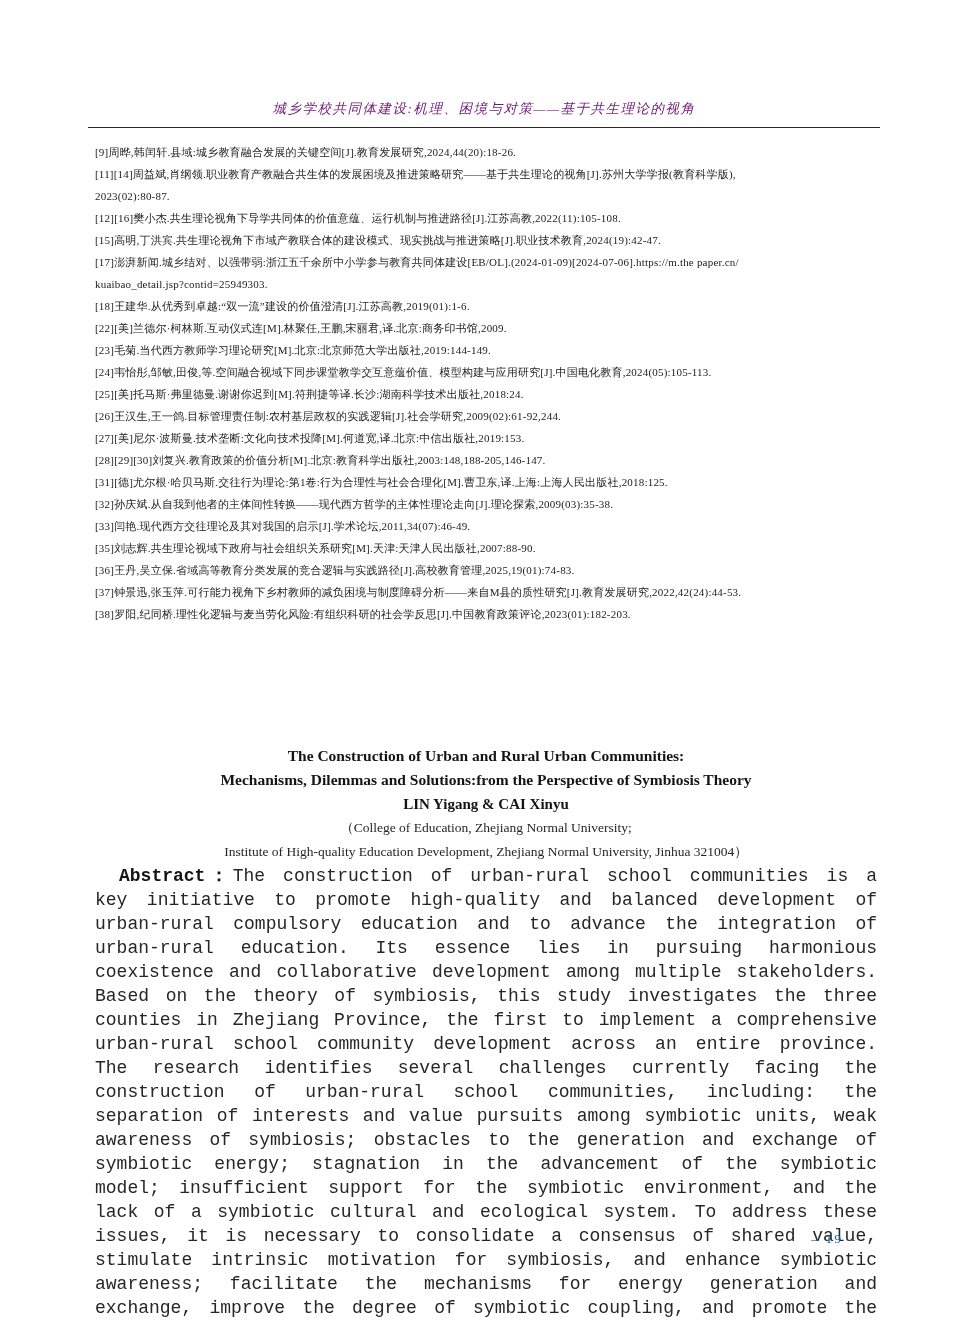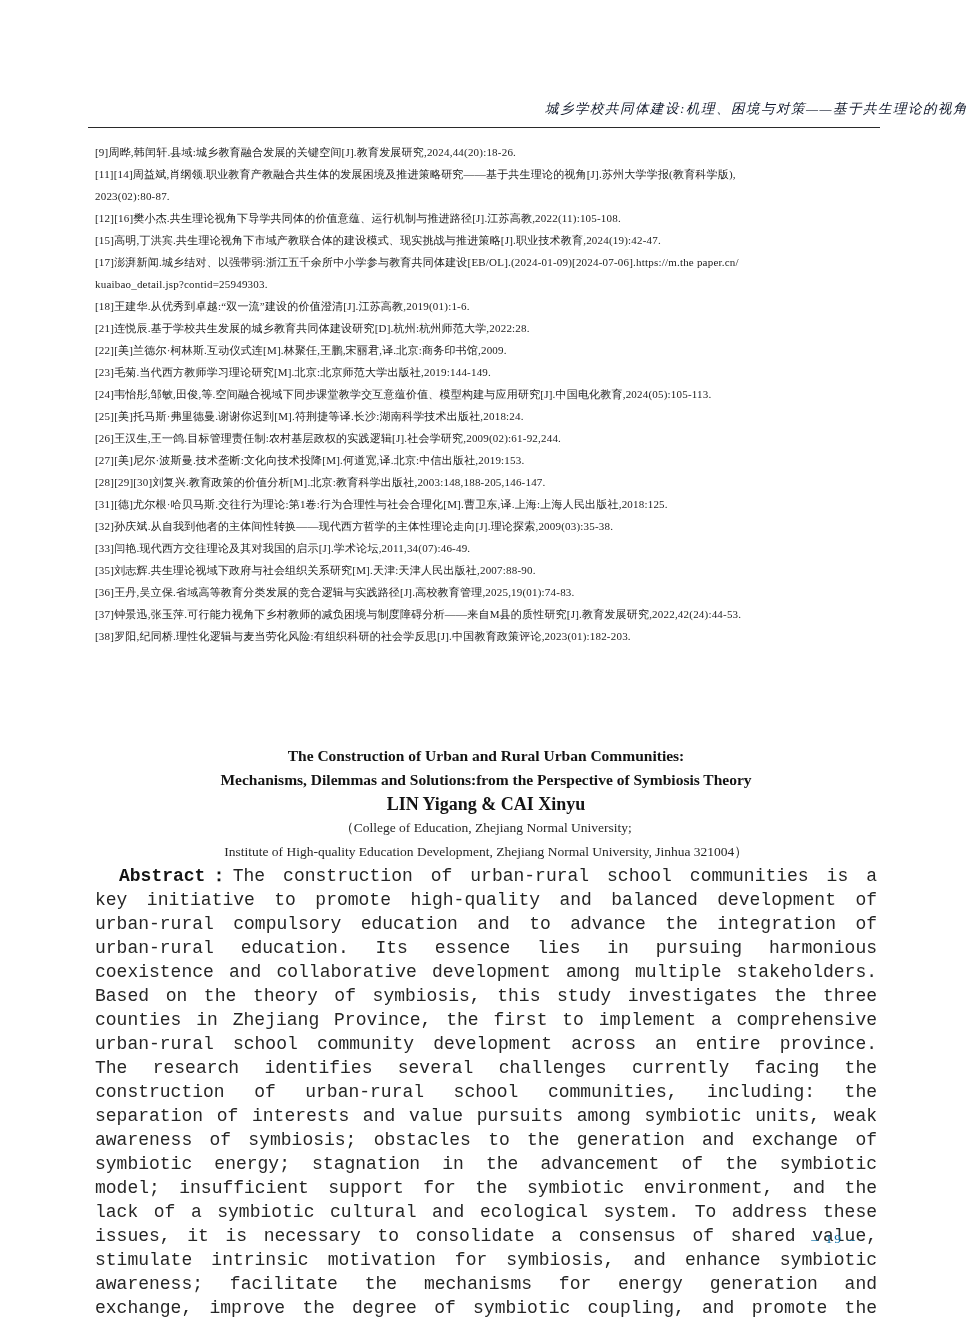--- a/index.html
+++ b/index.html
@@ -14,24 +14,24 @@
     background: #ffffff;
     overflow: hidden;
     font-family: "Liberation Serif", "DejaVu Serif", serif;
     color: #1f1f1f;
   }
   .running-title {
     position: absolute;
     top: 99px;
     left: 0;
     right: 0;
-    text-align: right;
+    text-align: center;
     font-size: 13.5px;
     letter-spacing: 1.5px;
-    color: #0f172a;
+    color: #701a75;
     font-style: italic;
     line-height: 20px;
   }
   .header-rule {
     position: absolute;
     top: 127px;
     left: 88px;
     width: 792px;
     height: 0;
     border-top: 1.6px solid #2a2a2a;
@@ -58,21 +58,21 @@
   .en-title {
     text-align: center;
     font-weight: bold;
     font-size: 15.5px;
     line-height: 24px;
     color: #141414;
   }
   .en-authors {
     text-align: center;
     font-weight: bold;
-    font-size: 18px;
+    font-size: 15px;
     line-height: 24px;
     color: #141414;
   }
   .en-affil {
     text-align: center;
     font-size: 13.5px;
     line-height: 24px;
     color: #262626;
   }
   .abstract-para {
@@ -118,21 +118,20 @@
 
   <div class="references">
       <div class="ref-line">[9]周晔,韩闰轩.县域:城乡教育融合发展的关键空间[J].教育发展研究,2024,44(20):18-26.</div>
       <div class="ref-line">[11][14]周益斌,肖纲领.职业教育产教融合共生体的发展困境及推进策略研究——基于共生理论的视角[J].苏州大学学报(教育科学版),</div>
       <div class="ref-line">2023(02):80-87.</div>
       <div class="ref-line">[12][16]樊小杰.共生理论视角下导学共同体的价值意蕴、运行机制与推进路径[J].江苏高教,2022(11):105-108.</div>
       <div class="ref-line">[15]高明,丁洪宾.共生理论视角下市域产教联合体的建设模式、现实挑战与推进策略[J].职业技术教育,2024(19):42-47.</div>
       <div class="ref-line">[17]澎湃新闻.城乡结对、以强带弱:浙江五千余所中小学参与教育共同体建设[EB/OL].(2024-01-09)[2024-07-06].https://m.the paper.cn/</div>
       <div class="ref-line">kuaibao_detail.jsp?contid=25949303.</div>
       <div class="ref-line">[18]王建华.从优秀到卓越:“双一流”建设的价值澄清[J].江苏高教,2019(01):1-6.</div>
-      <div class="ref-line">[21]连悦辰.基于学校共生发展的城乡教育共同体建设研究[D].杭州:杭州师范大学,2022:28.</div>
       <div class="ref-line">[22][美]兰德尔·柯林斯.互动仪式连[M].林聚任,王鹏,宋丽君,译.北京:商务印书馆,2009.</div>
       <div class="ref-line">[23]毛菊.当代西方教师学习理论研究[M].北京:北京师范大学出版社,2019:144-149.</div>
       <div class="ref-line">[24]韦怡彤,邹敏,田俊,等.空间融合视域下同步课堂教学交互意蕴价值、模型构建与应用研究[J].中国电化教育,2024(05):105-113.</div>
       <div class="ref-line">[25][美]托马斯·弗里德曼.谢谢你迟到[M].符荆捷等译.长沙:湖南科学技术出版社,2018:24.</div>
       <div class="ref-line">[26]王汉生,王一鸽.目标管理责任制:农村基层政权的实践逻辑[J].社会学研究,2009(02):61-92,244.</div>
       <div class="ref-line">[27][美]尼尔·波斯曼.技术垄断:文化向技术投降[M].何道宽,译.北京:中信出版社,2019:153.</div>
       <div class="ref-line">[28][29][30]刘复兴.教育政策的价值分析[M].北京:教育科学出版社,2003:148,188-205,146-147.</div>
       <div class="ref-line">[31][德]尤尔根·哈贝马斯.交往行为理论:第1卷:行为合理性与社会合理化[M].曹卫东,译.上海:上海人民出版社,2018:125.</div>
       <div class="ref-line">[32]孙庆斌.从自我到他者的主体间性转换——现代西方哲学的主体性理论走向[J].理论探索,2009(03):35-38.</div>
       <div class="ref-line">[33]闫艳.现代西方交往理论及其对我国的启示[J].学术论坛,2011,34(07):46-49.</div>

